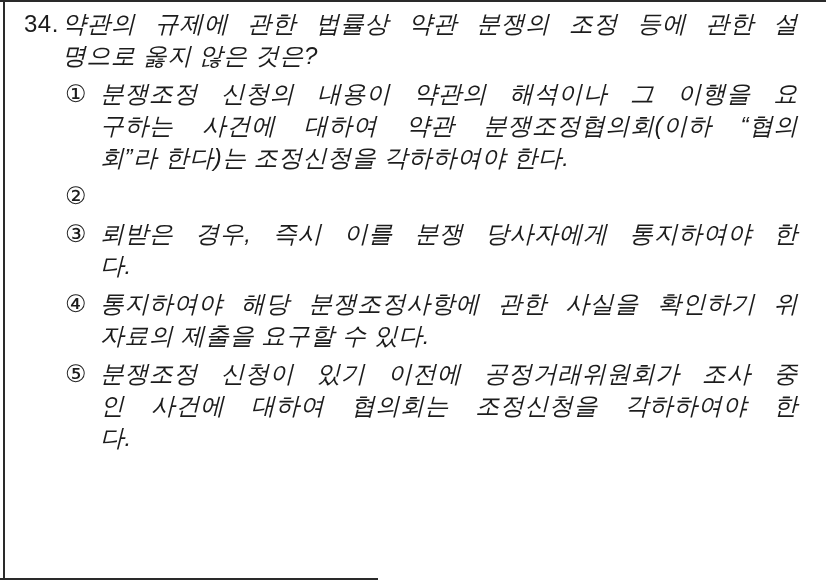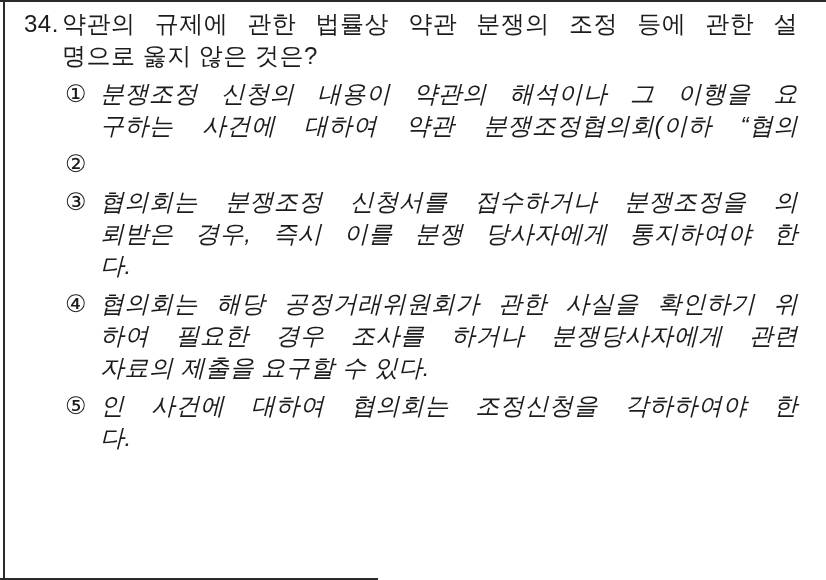--- a/index.html
+++ b/index.html
@@ -26,21 +26,21 @@
   }
   .rule-bottom {
     position: absolute; bottom: 0; left: 0; width: 378px; height: 2px;
     background: #2a2a2a;
   }
   .content { padding: 8px 12px 0 24px; }
   .question-header { display: flex; }
   .qnum {
     width: 38px; flex: 0 0 38px;
   }
-  .qtext { width: 736px; }
+  .qtext { width: 736px; font-style: italic; }
   .jline { text-align: justify; text-align-last: justify; }
   .lastline { text-align: left; text-align-last: left; }
   .options { margin-left: 41px; }
   .option { display: flex; margin-top: 6px; }
   .marker { width: 35px; flex: 0 0 35px; }
   .option-text { width: 698px; font-style: italic; }
 </style>
 </head>
 <body>
 
@@ -59,50 +59,50 @@
       </div>
     </div>
 
     <div class="options">
 
       <div class="option">
         <div class="marker">①</div>
         <div class="option-text">
           <div class="jline">분쟁조정 신청의 내용이 약관의 해석이나 그 이행을 요</div>
           <div class="jline">구하는 사건에 대하여 약관 분쟁조정협의회(이하 “협의</div>
+          <div class="lastline">회”라 한다)는 조정신청을 각하하여야 한다.</div>
         </div>
       </div>
 
       <div class="option">
         <div class="marker">②</div>
         <div class="option-text">
         </div>
       </div>
 
       <div class="option">
         <div class="marker">③</div>
         <div class="option-text">
-          <div class="jline">협의회는 분쟁조정 신청서를 접수하거나 분쟁조정을 의</div>
           <div class="jline">뢰받은 경우, 즉시 이를 분쟁 당사자에게 통지하여야 한</div>
           <div class="lastline">다.</div>
         </div>
       </div>
 
       <div class="option">
         <div class="marker">④</div>
         <div class="option-text">
-          <div class="jline">협의회는 해당 공정거래위원회가 관한 사실을 확인하기 위</div>
-          <div class="jline">하여 필요한 경우 조사를 하거나 분쟁당사자에게 관련</div>
+          <div class="jline">통지하여야 해당 분쟁조정사항에 관한 사실을 확인하기 위</div>
           <div class="lastline">자료의 제출을 요구할 수 있다.</div>
         </div>
       </div>
 
       <div class="option">
         <div class="marker">⑤</div>
         <div class="option-text">
+          <div class="jline">분쟁조정 신청이 있기 이전에 공정거래위원회가 조사 중</div>
           <div class="jline">인 사건에 대하여 협의회는 조정신청을 각하하여야 한</div>
           <div class="lastline">다.</div>
         </div>
       </div>
 
     </div>
   </div>
 </div>
 
 </body></html>

